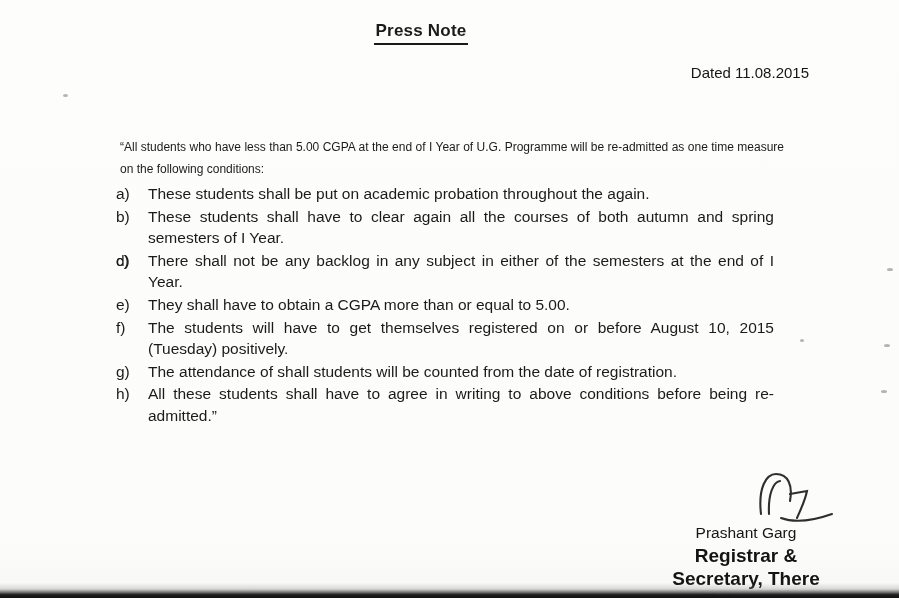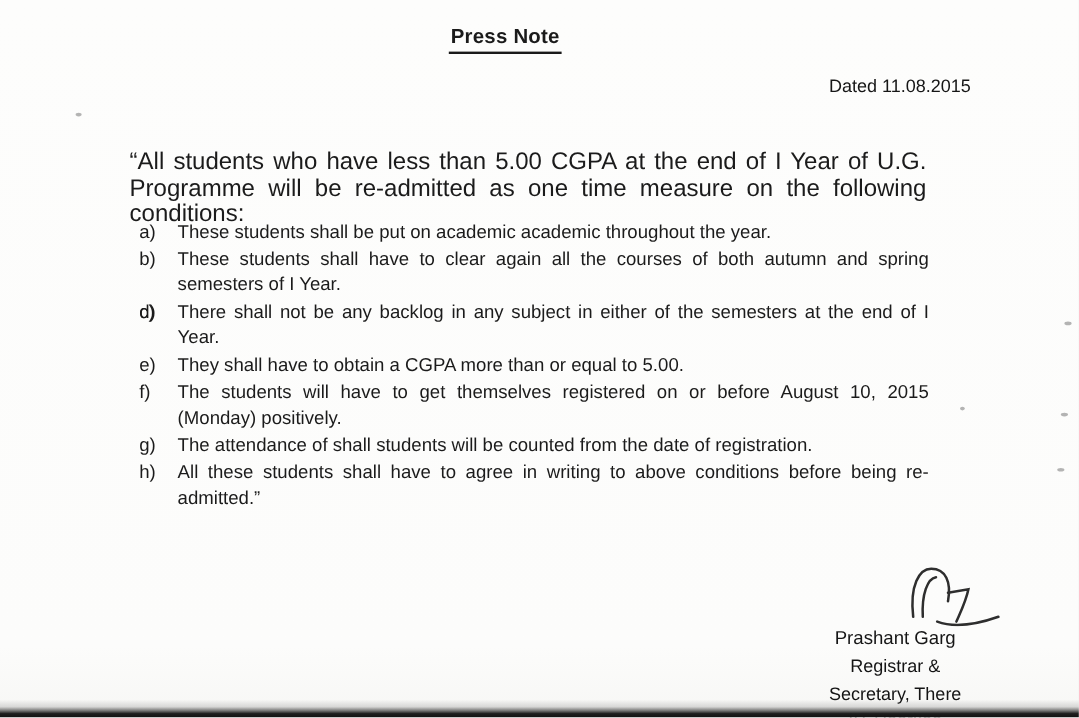--- a/index.html
+++ b/index.html
@@ -38,22 +38,22 @@
     right: 138px;
     font-size: 15px;
     color: #161616;
   }
 
   .intro {
     position: absolute;
     top: 125px;
     left: 108px;
     width: 664px;
-    margin: 0;
-    font-size: 20px;
+    margin: 12px;
+    font-size: 12px;
     line-height: 21.6px;
     text-align: justify;
   }
 
   .conditions {
     position: absolute;
     top: 183px;
     left: 108px;
     width: 666px;
     margin: 0;
@@ -84,22 +84,22 @@
   .sig-svg {
     display: block;
     margin: 0 14px 2px auto;
   }
   .sign-name {
     font-size: 15.5px;
     color: #161616;
     margin-bottom: 3px;
   }
   .sign-role {
-    font-size: 15px;
-    font-weight: 400;
+    font-size: 19px;
+    font-weight: 700;
     line-height: 22.5px;
     color: #141414;
   }
 
   
   .scan-bottom {
     position: absolute;
     left: 0; right: 0; bottom: 0;
     height: 15px;
     background: linear-gradient(to bottom,
@@ -129,40 +129,40 @@
     <h1 class="doc-title">Press Note</h1>
   </div>
 
   <div class="dated">Dated 11.08.2015</div>
 
   <p class="intro">“All students who have less than 5.00 CGPA at the end of I Year  of U.G. Programme will be re-admitted as one time measure on the following conditions:</p>
 
   <ol class="conditions">
     <li class="condition">
       <span class="li-label">a)</span>
-      <span class="li-text">These students shall be put on academic academic throughout the year.</span>
+      <span class="li-text">These students shall be put on academic probation throughout the again.</span>
     </li>
     <li class="condition">
       <span class="li-label">b)</span>
       <span class="li-text">These students shall have to clear again all the courses of both autumn and spring semesters of I Year.</span>
     </li>
     <li class="condition">
       <span class="li-label">c)</span>
     </li>
     <li class="condition">
       <span class="li-label">d)</span>
       <span class="li-text">There shall not be any backlog in any subject in either of the semesters at the end of I Year.</span>
     </li>
     <li class="condition">
       <span class="li-label">e)</span>
       <span class="li-text">They shall have to obtain a CGPA more than or equal to 5.00.</span>
     </li>
     <li class="condition">
       <span class="li-label">f)</span>
-      <span class="li-text">The students will have to get themselves registered on or before August 10, 2015 (Monday) positively.</span>
+      <span class="li-text">The students will have to get themselves registered on or before August 10, 2015 (Tuesday) positively.</span>
     </li>
     <li class="condition">
       <span class="li-label">g)</span>
       <span class="li-text">The attendance of shall students will be counted from the date of registration.</span>
     </li>
     <li class="condition">
       <span class="li-label">h)</span>
       <span class="li-text">All these students shall have to agree in writing to above conditions before being re-admitted.”</span>
     </li>
   </ol>

